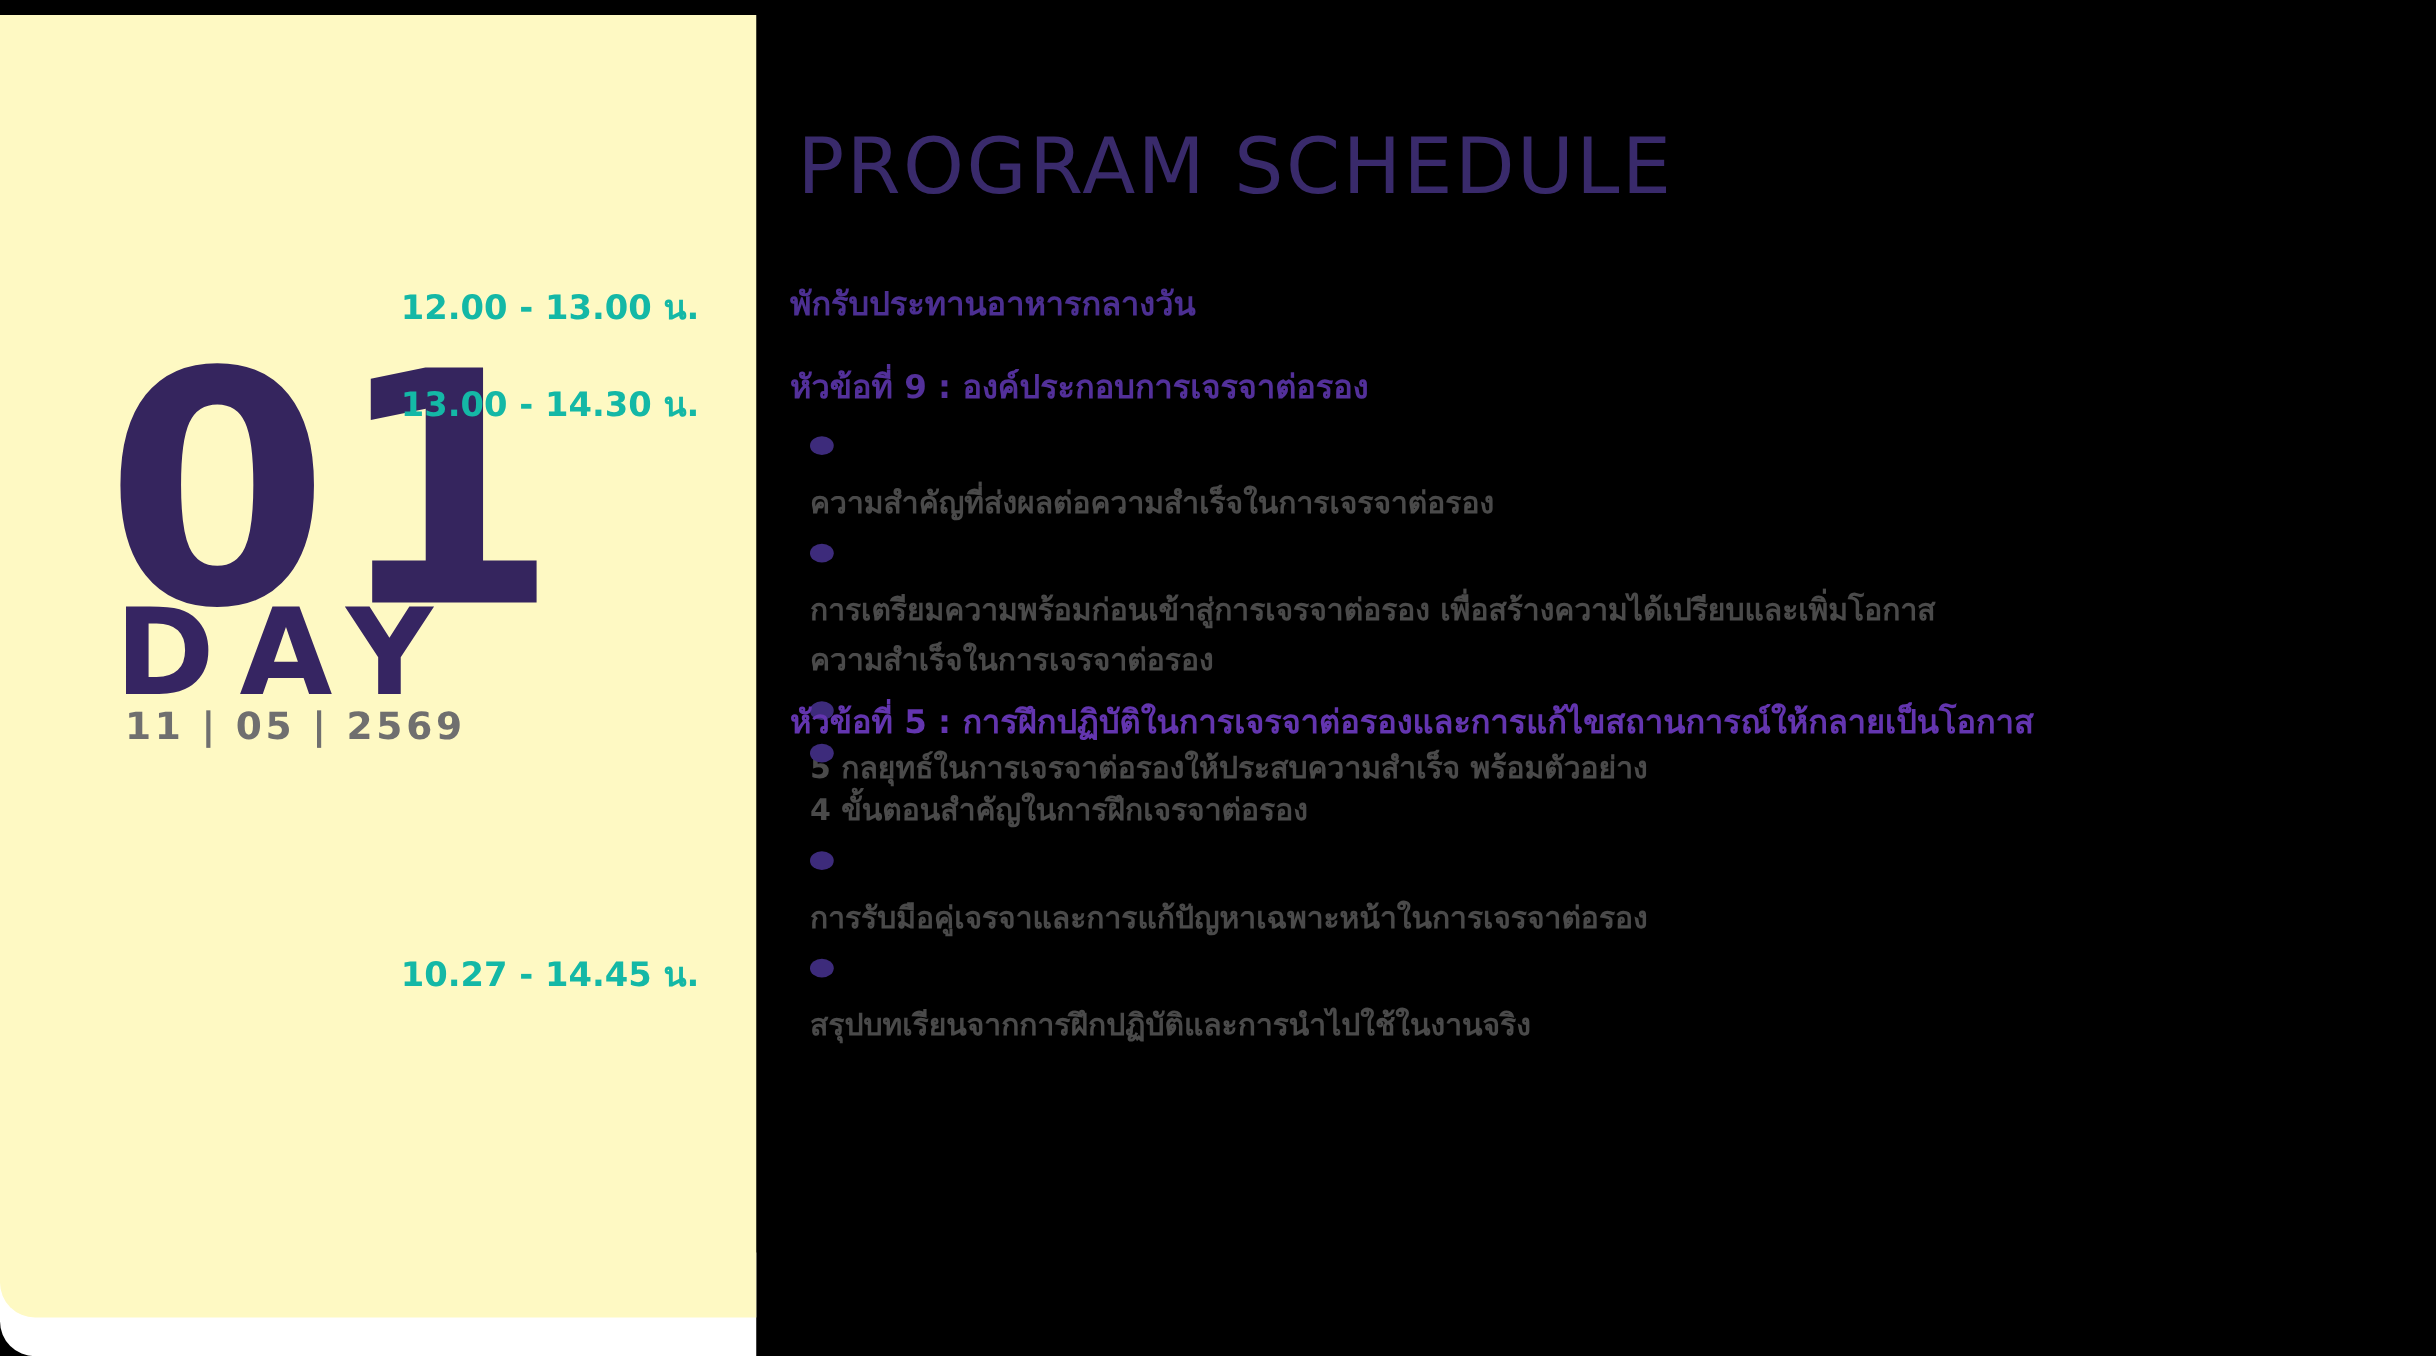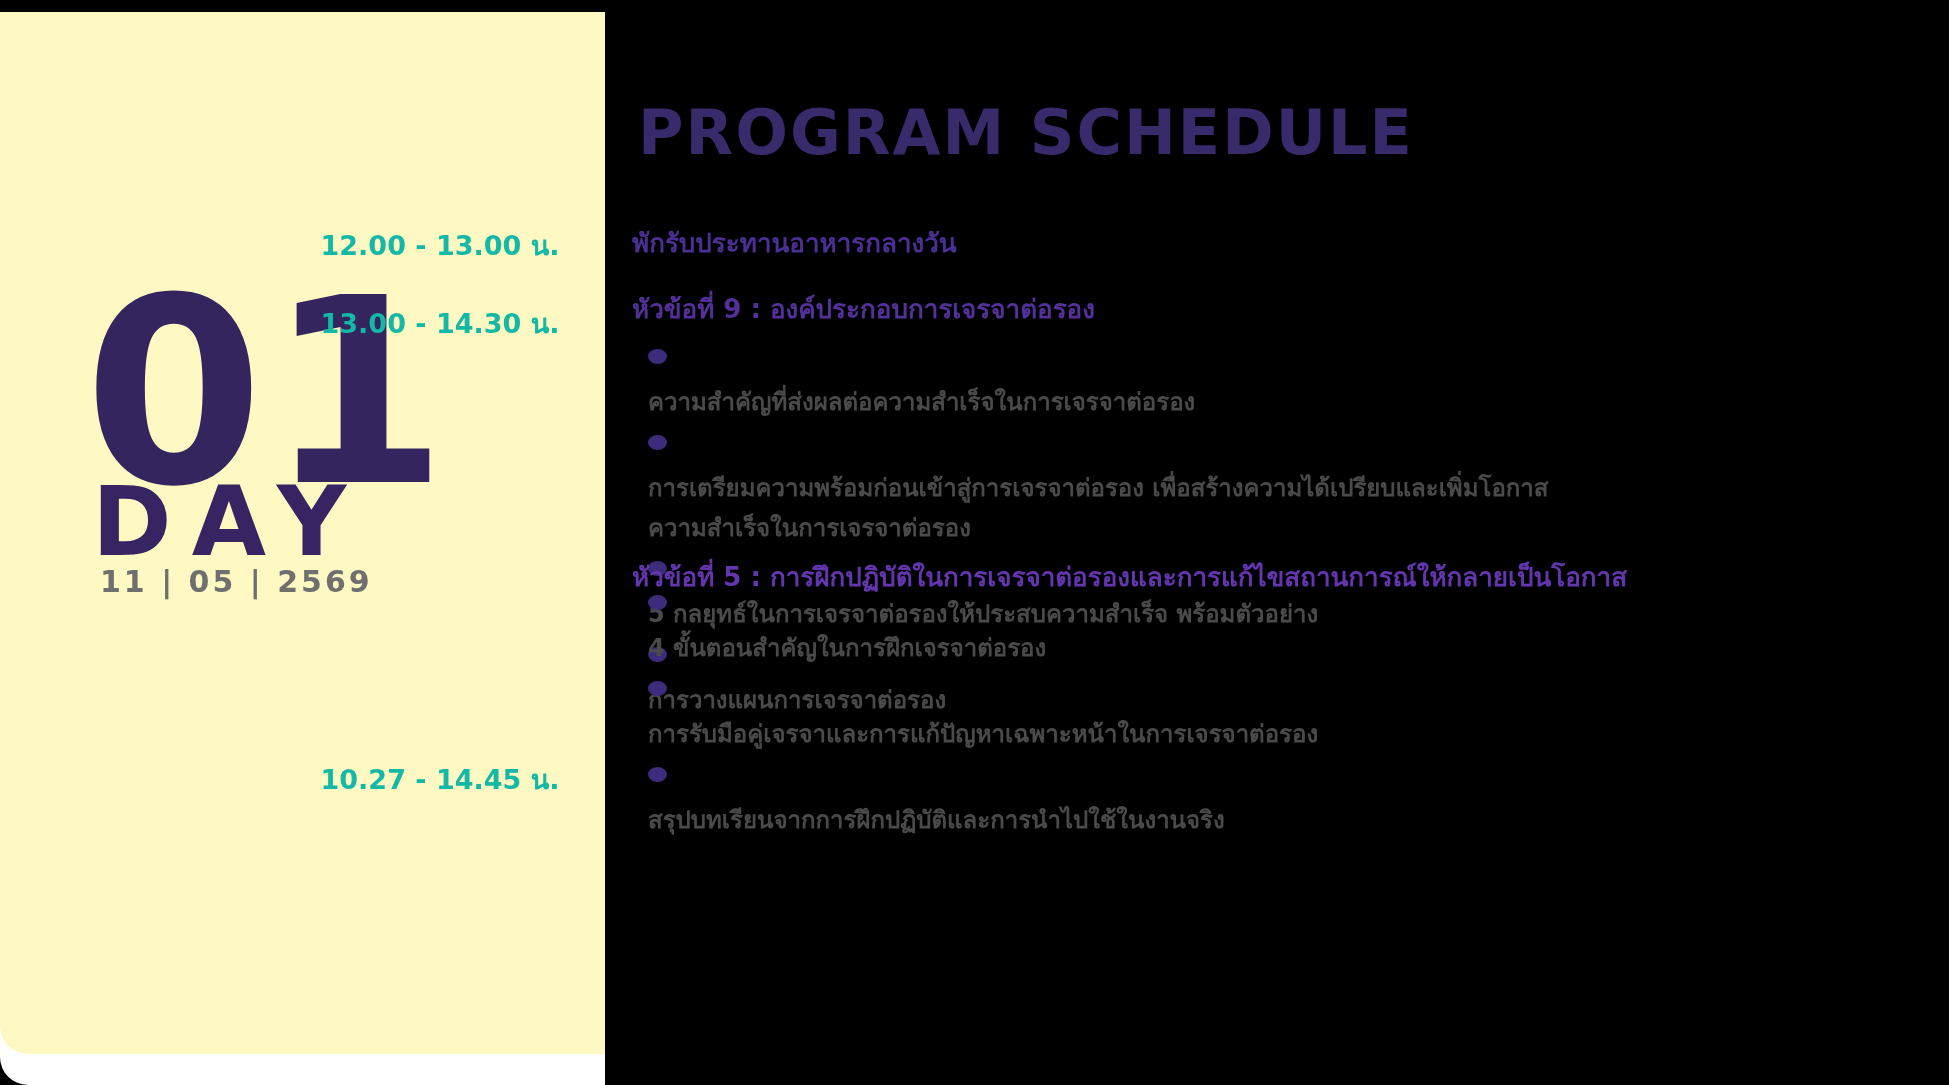--- a/index.html
+++ b/index.html
@@ -26,21 +26,21 @@
     position:absolute; left:92px; top:462px;
     font-size:96px; line-height:1; font-weight:bold;
     color:#362562; letter-spacing:20px;
   }
   .event-date {
     position:absolute; left:100px; top:552px;
     font-size:30px; font-weight:bold; color:#6F6F6F; letter-spacing:3px;
   }
   .page-title {
     position:absolute; left:638px; top:96px;
-    font-size:62px; font-weight:700; letter-spacing:2px;
+    font-size:62px; font-weight:400; letter-spacing:2px;
     color:#392A6B; white-space:nowrap;
   }
   .time {
     position:absolute; left:295px; width:290px; text-align:center;
     font-size:27px; font-weight:bold; color:#14b8a6; white-space:nowrap;
   }
   .row-title {
     position:absolute; left:632px;
     font-size:26px; font-weight:bold; white-space:nowrap;
   }
@@ -89,24 +89,20 @@
       <span class="bullet-text">ความสำคัญที่ส่งผลต่อความสำเร็จในการเจรจาต่อรอง</span>
     </div>
     <div class="bullet">
       <span class="bullet-marker"></span>
       <span class="bullet-text">การเตรียมความพร้อมก่อนเข้าสู่การเจรจาต่อรอง เพื่อสร้างความได้เปรียบและเพิ่มโอกาส ความสำเร็จในการเจรจาต่อรอง</span>
     </div>
     <div class="bullet">
       <span class="bullet-marker"></span>
       <span class="bullet-text">5 กลยุทธ์ในการเจรจาต่อรองให้ประสบความสำเร็จ พร้อมตัวอย่าง</span>
     </div>
-    <div class="bullet">
-      <span class="bullet-marker"></span>
-      <span class="bullet-text">การวางแผนการเจรจาต่อรอง</span>
-    </div>
   </div>
 
   <div class="row-title topic-5" style="top:556px;">หัวข้อที่ 5 : การฝึกปฏิบัติในการเจรจาต่อรองและการแก้ไขสถานการณ์ให้กลายเป็นโอกาส</div>
 
   <div class="bullets" style="top:582px;text-align:right;">
     <div class="bullet">
       <span class="bullet-marker"></span>
       <span class="bullet-text">4 ขั้นตอนสำคัญในการฝึกเจรจาต่อรอง</span>
     </div>
     <div class="bullet">

